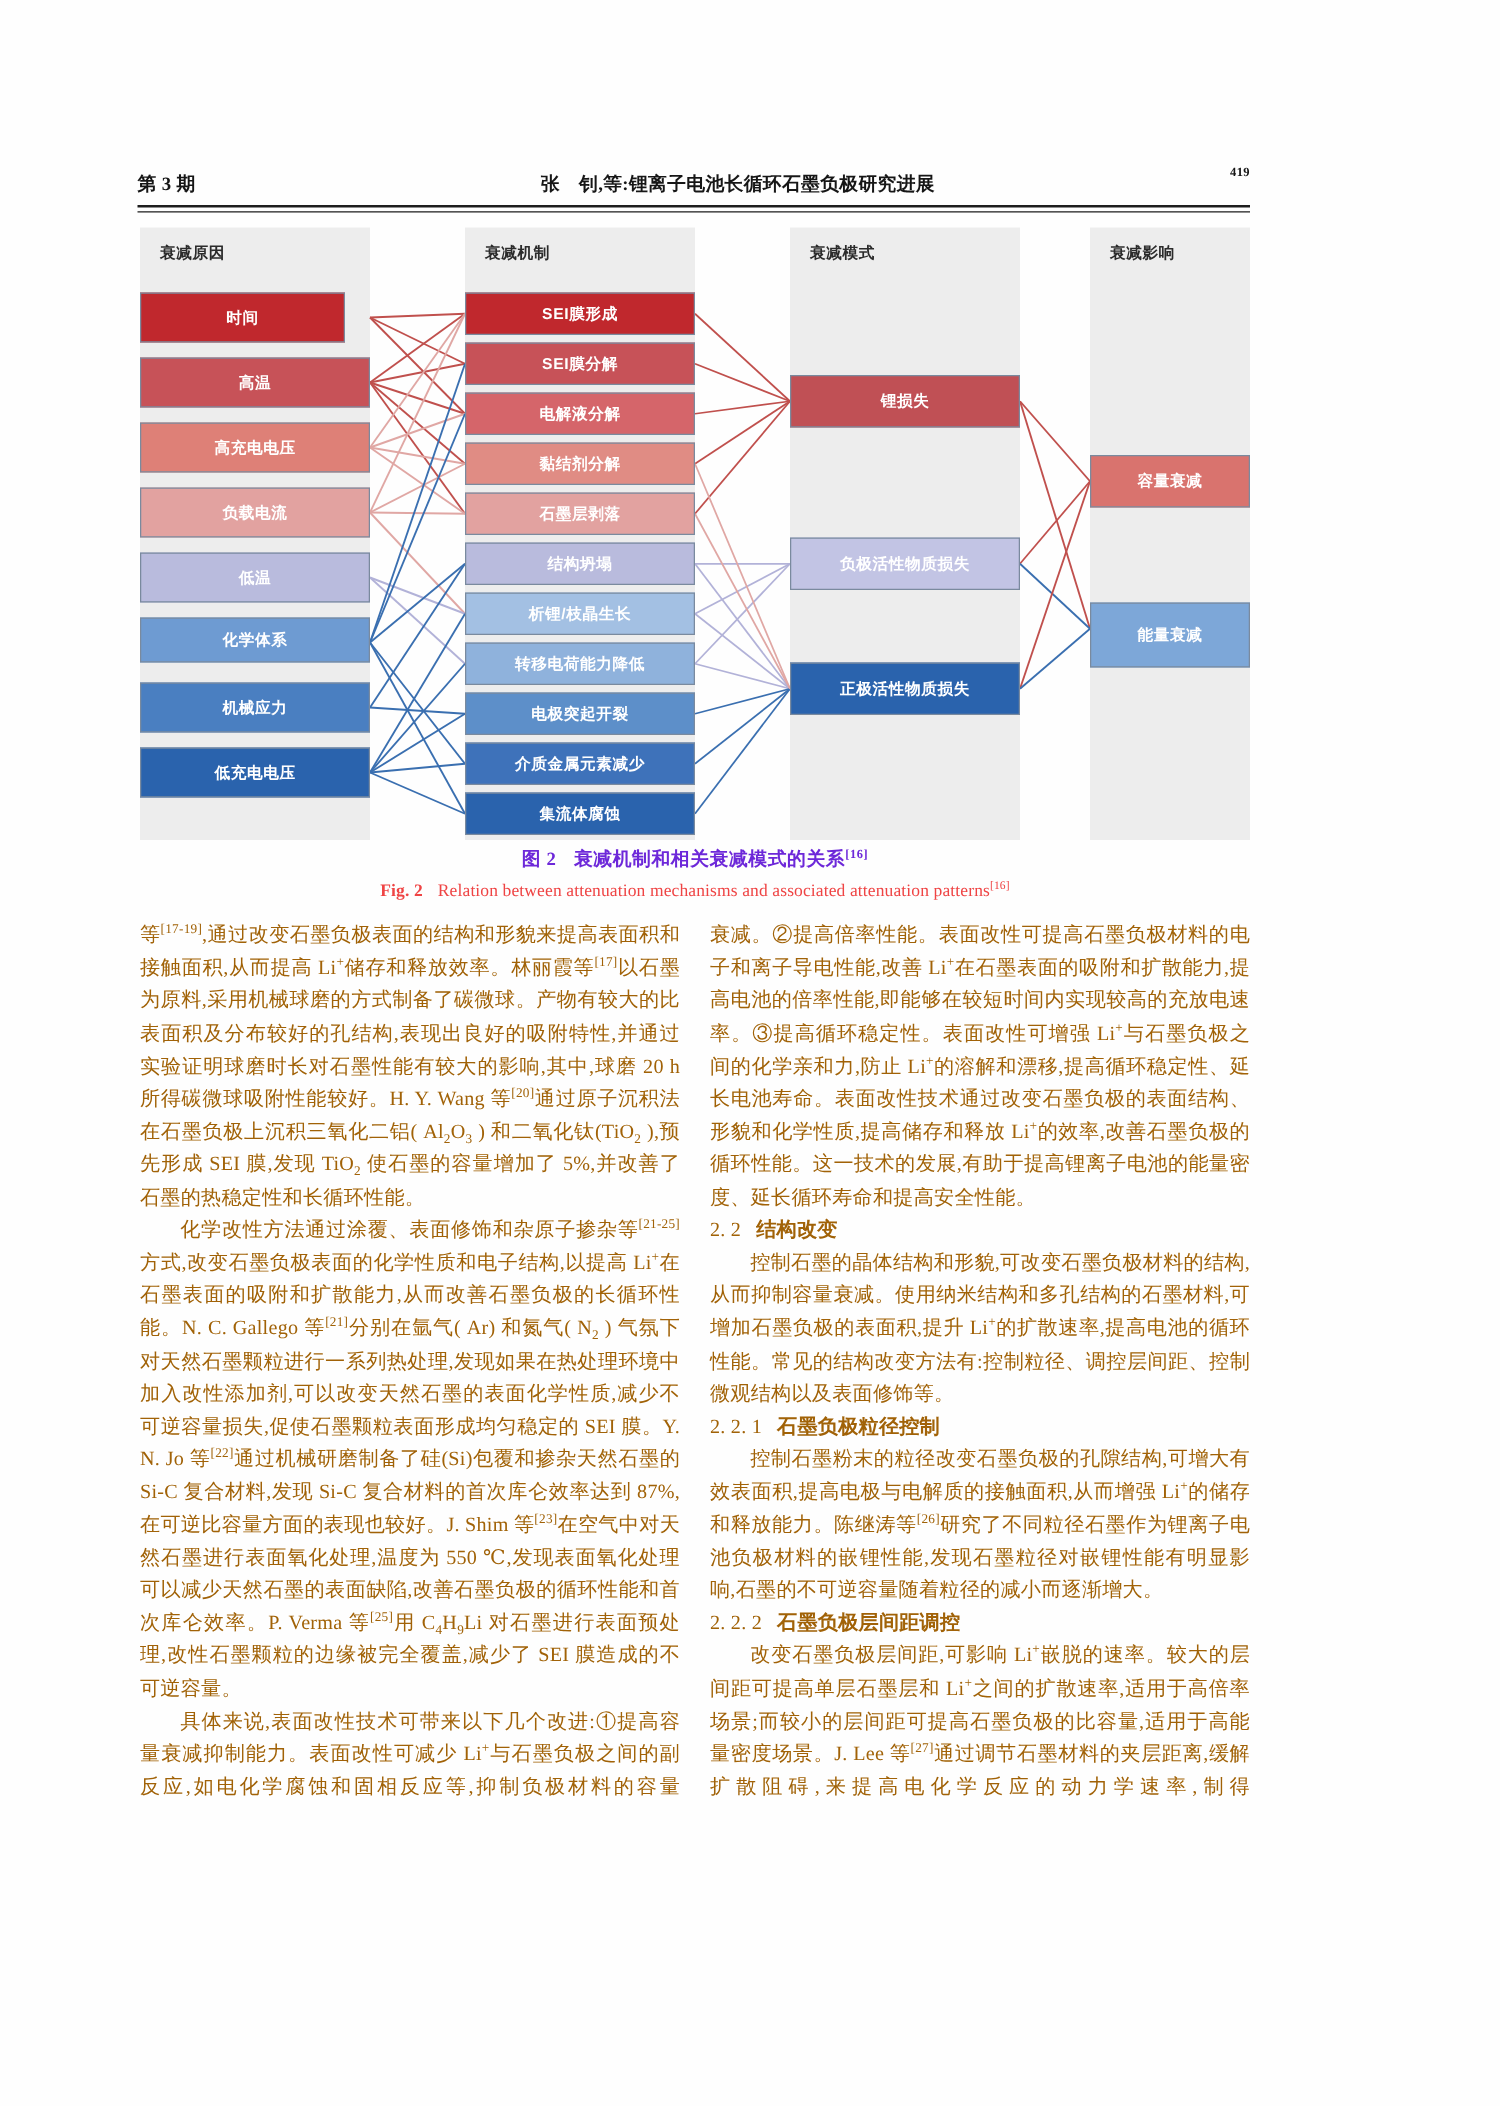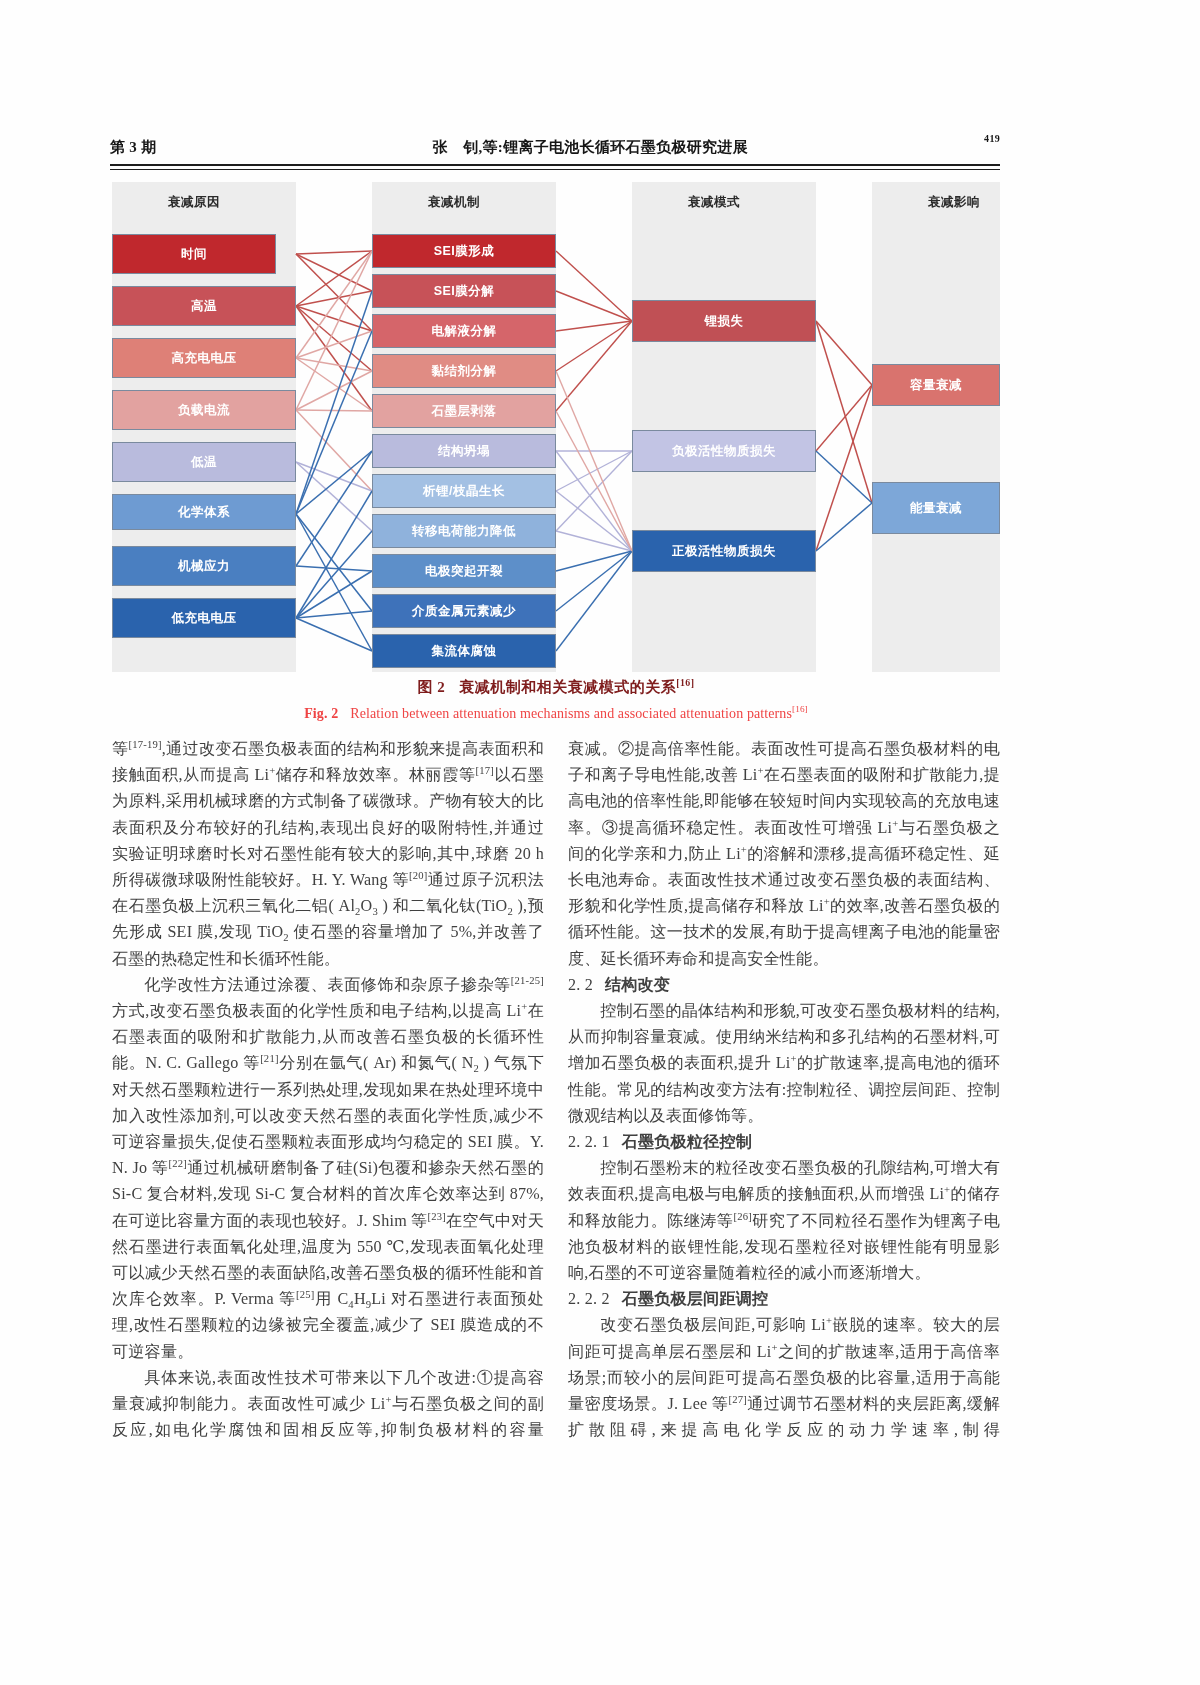--- a/index.html
+++ b/index.html
@@ -84,21 +84,20 @@
   }
   .fig-col-title {
     position: absolute;
     top: 12px;
     left: 16px;
     font-size: 12.5px;
     font-weight: bold;
     color: #2b2b2b;
     font-family: "Liberation Sans", sans-serif;
     letter-spacing: 0.5px;
-    margin-left: 40px;
   }
   .node {
     position: absolute;
     box-sizing: border-box;
     display: flex;
     align-items: center;
     justify-content: center;
     font-size: 12.5px;
     font-weight: bold;
     color: #ffffff;
@@ -119,21 +118,21 @@
 
   
   .cap-cn {
     position: absolute;
     left: 112px;
     top: 678px;
     width: 888px;
     text-align: center;
     font-size: 15px;
     font-weight: bold;
-    color: #7f1d1d;
+    color: #6d28d9;
     letter-spacing: 0.5px;
   }
   .cap-en {
     position: absolute;
     left: 112px;
     top: 706px;
     width: 888px;
     text-align: center;
     font-size: 14px;
     color: #ef4444;
@@ -146,21 +145,21 @@
 
   
   .col {
     position: absolute;
     top: 736px;
     width: 432px;
     font-size: 16.1px;
     line-height: 26.2px;
     text-align: justify;
     text-justify: inter-character;
-    color: #404040;
+    color: #a16207;
     letter-spacing: 0.2px;
   }
   .col-left  { left: 112px; }
   .col-right { left: 568px; }
   .col p {
     margin: 0;
     text-align: justify;
     text-align-last: justify;
   }
   .col p.last { text-align-last: left; }

